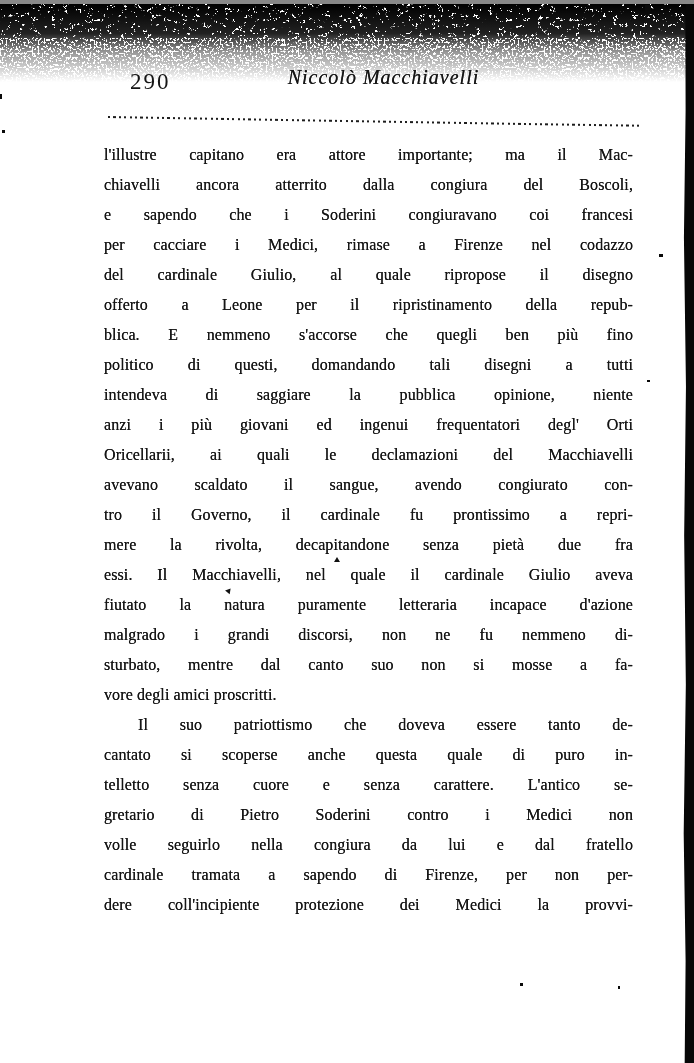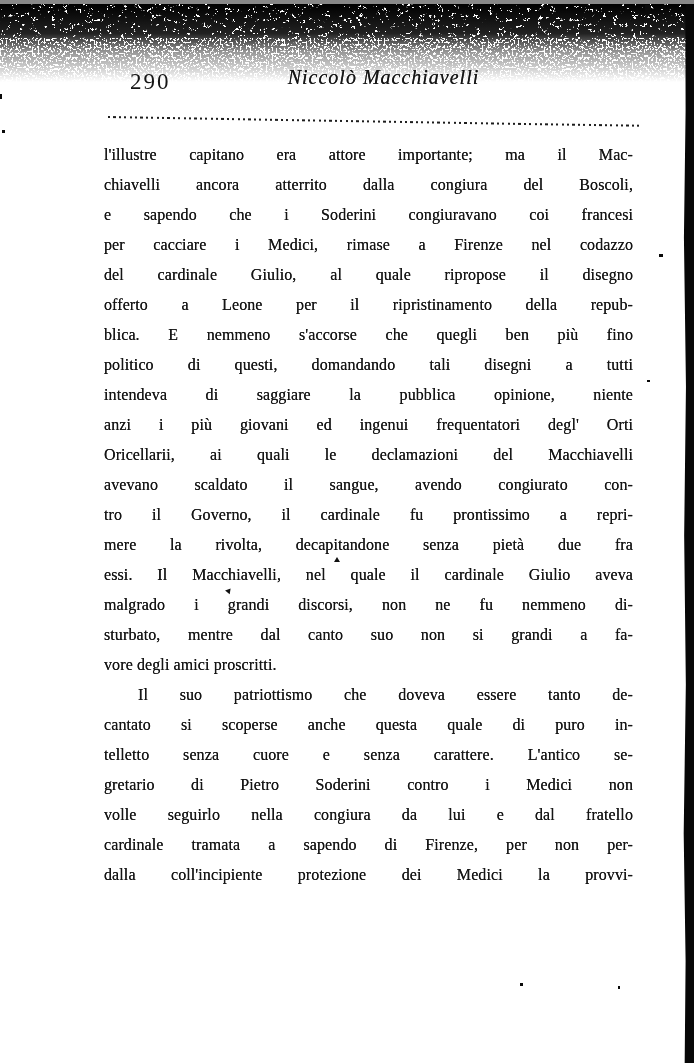--- a/index.html
+++ b/index.html
@@ -97,30 +97,31 @@
     <div class="line">offerto a Leone per il ripristinamento della repub-</div>
     <div class="line">blica. E nemmeno s'accorse che quegli ben più fino</div>
     <div class="line">politico di questi, domandando tali disegni a tutti</div>
     <div class="line">intendeva di saggiare la pubblica opinione, niente</div>
     <div class="line">anzi i più giovani ed ingenui frequentatori degl' Orti</div>
     <div class="line">Oricellarii, ai quali le declamazioni del Macchiavelli</div>
     <div class="line">avevano scaldato il sangue, avendo congiurato con-</div>
     <div class="line">tro il Governo, il cardinale fu prontissimo a repri-</div>
     <div class="line">mere la rivolta, decapitandone senza pietà due fra</div>
     <div class="line">essi. Il Macchiavelli, nel quale il cardinale Giulio aveva</div>
+    <div class="line">fiutato la natura puramente letteraria incapace d'azione</div>
     <div class="line">malgrado i grandi discorsi, non ne fu nemmeno di-</div>
-    <div class="line">sturbato, mentre dal canto suo non si grandi a fa-</div>
+    <div class="line">sturbato, mentre dal canto suo non si mosse a fa-</div>
     <div class="line para-end">vore degli amici proscritti.</div>
     <div class="line first-indent">Il suo patriottismo che doveva essere tanto de-</div>
     <div class="line">cantato si scoperse anche questa quale di puro in-</div>
     <div class="line">telletto senza cuore e senza carattere. L'antico se-</div>
     <div class="line">gretario di Pietro Soderini contro i Medici non</div>
     <div class="line">volle seguirlo nella congiura da lui e dal fratello</div>
     <div class="line">cardinale tramata a sapendo di Firenze, per non per-</div>
-    <div class="line">dalla coll'incipiente protezione dei Medici la provvi-</div>
+    <div class="line">dere coll'incipiente protezione dei Medici la provvi-</div>
   </div>
 
   <div class="speck" style="left:2px; top:126px; width:3px; height:3px;"></div>
   <div class="speck" style="left:0px; top:90px; width:2px; height:5px;"></div>
   <div class="speck" style="left:659px; top:250px; width:4px; height:3px;"></div>
   <div class="speck" style="left:647px; top:376px; width:3px; height:2px;"></div>
   <div class="speck" style="left:520px; top:979px; width:3px; height:3px;"></div>
   <div class="speck" style="left:618px; top:982px; width:2px; height:3px;"></div>
   <div class="speck" style="left:645px; top:1px; width:6px; height:9px;"></div>
   <div class="caret" style="left:334px; top:553px;"></div>

